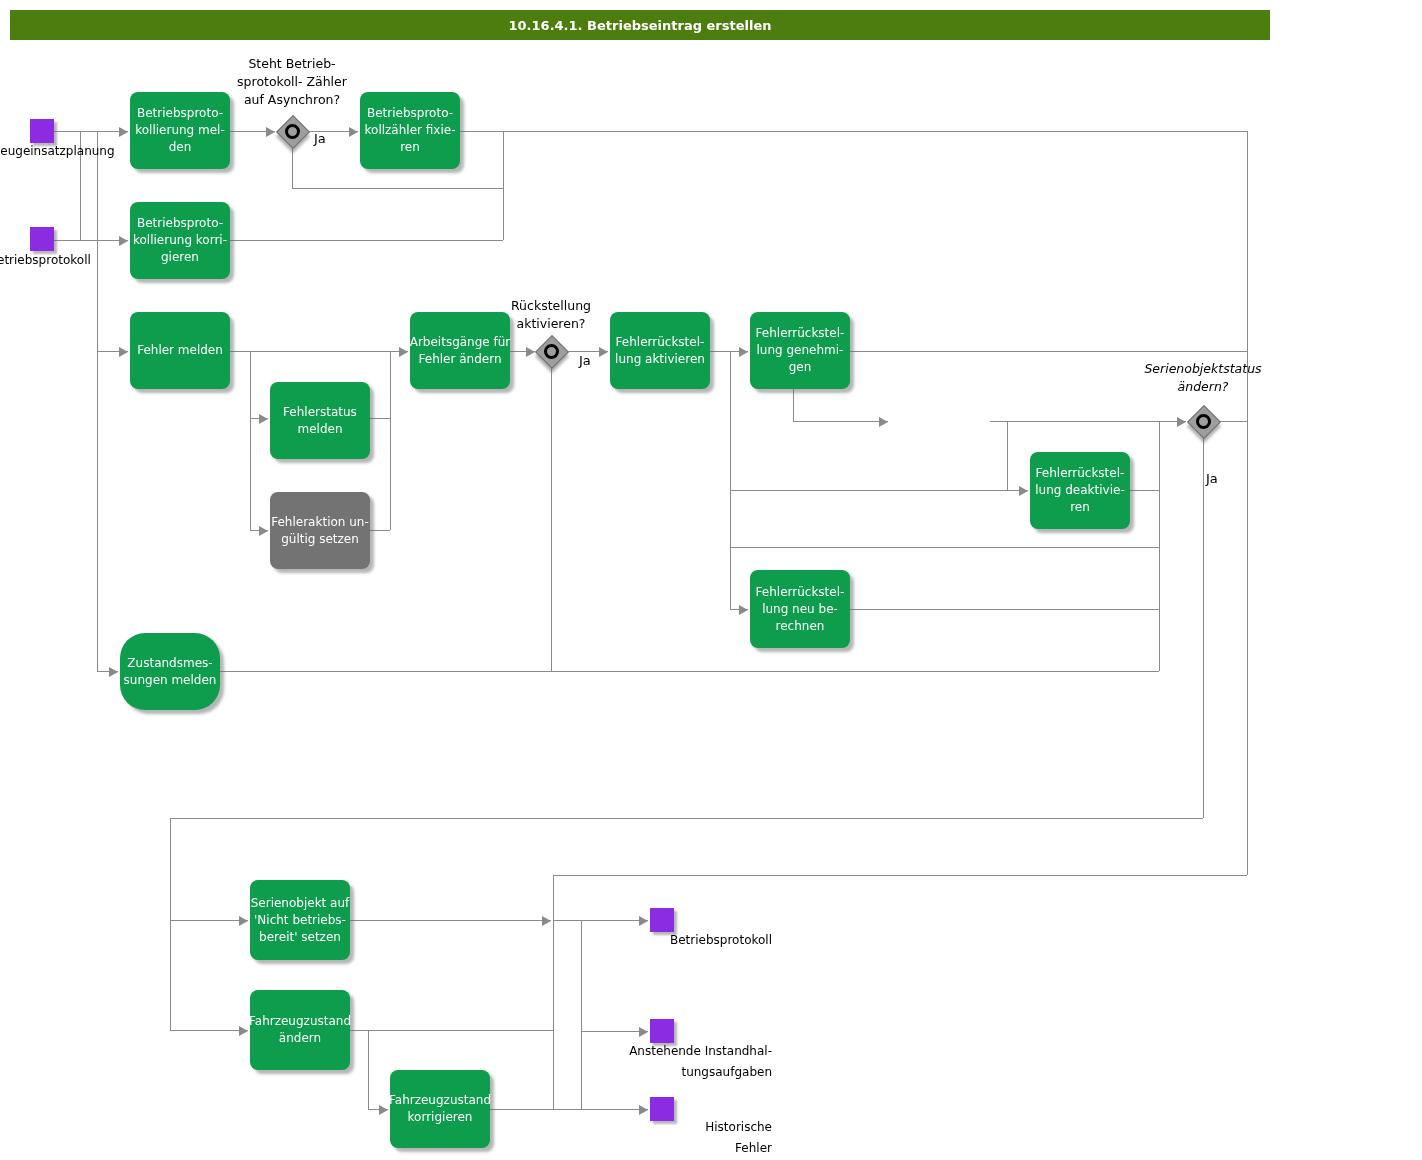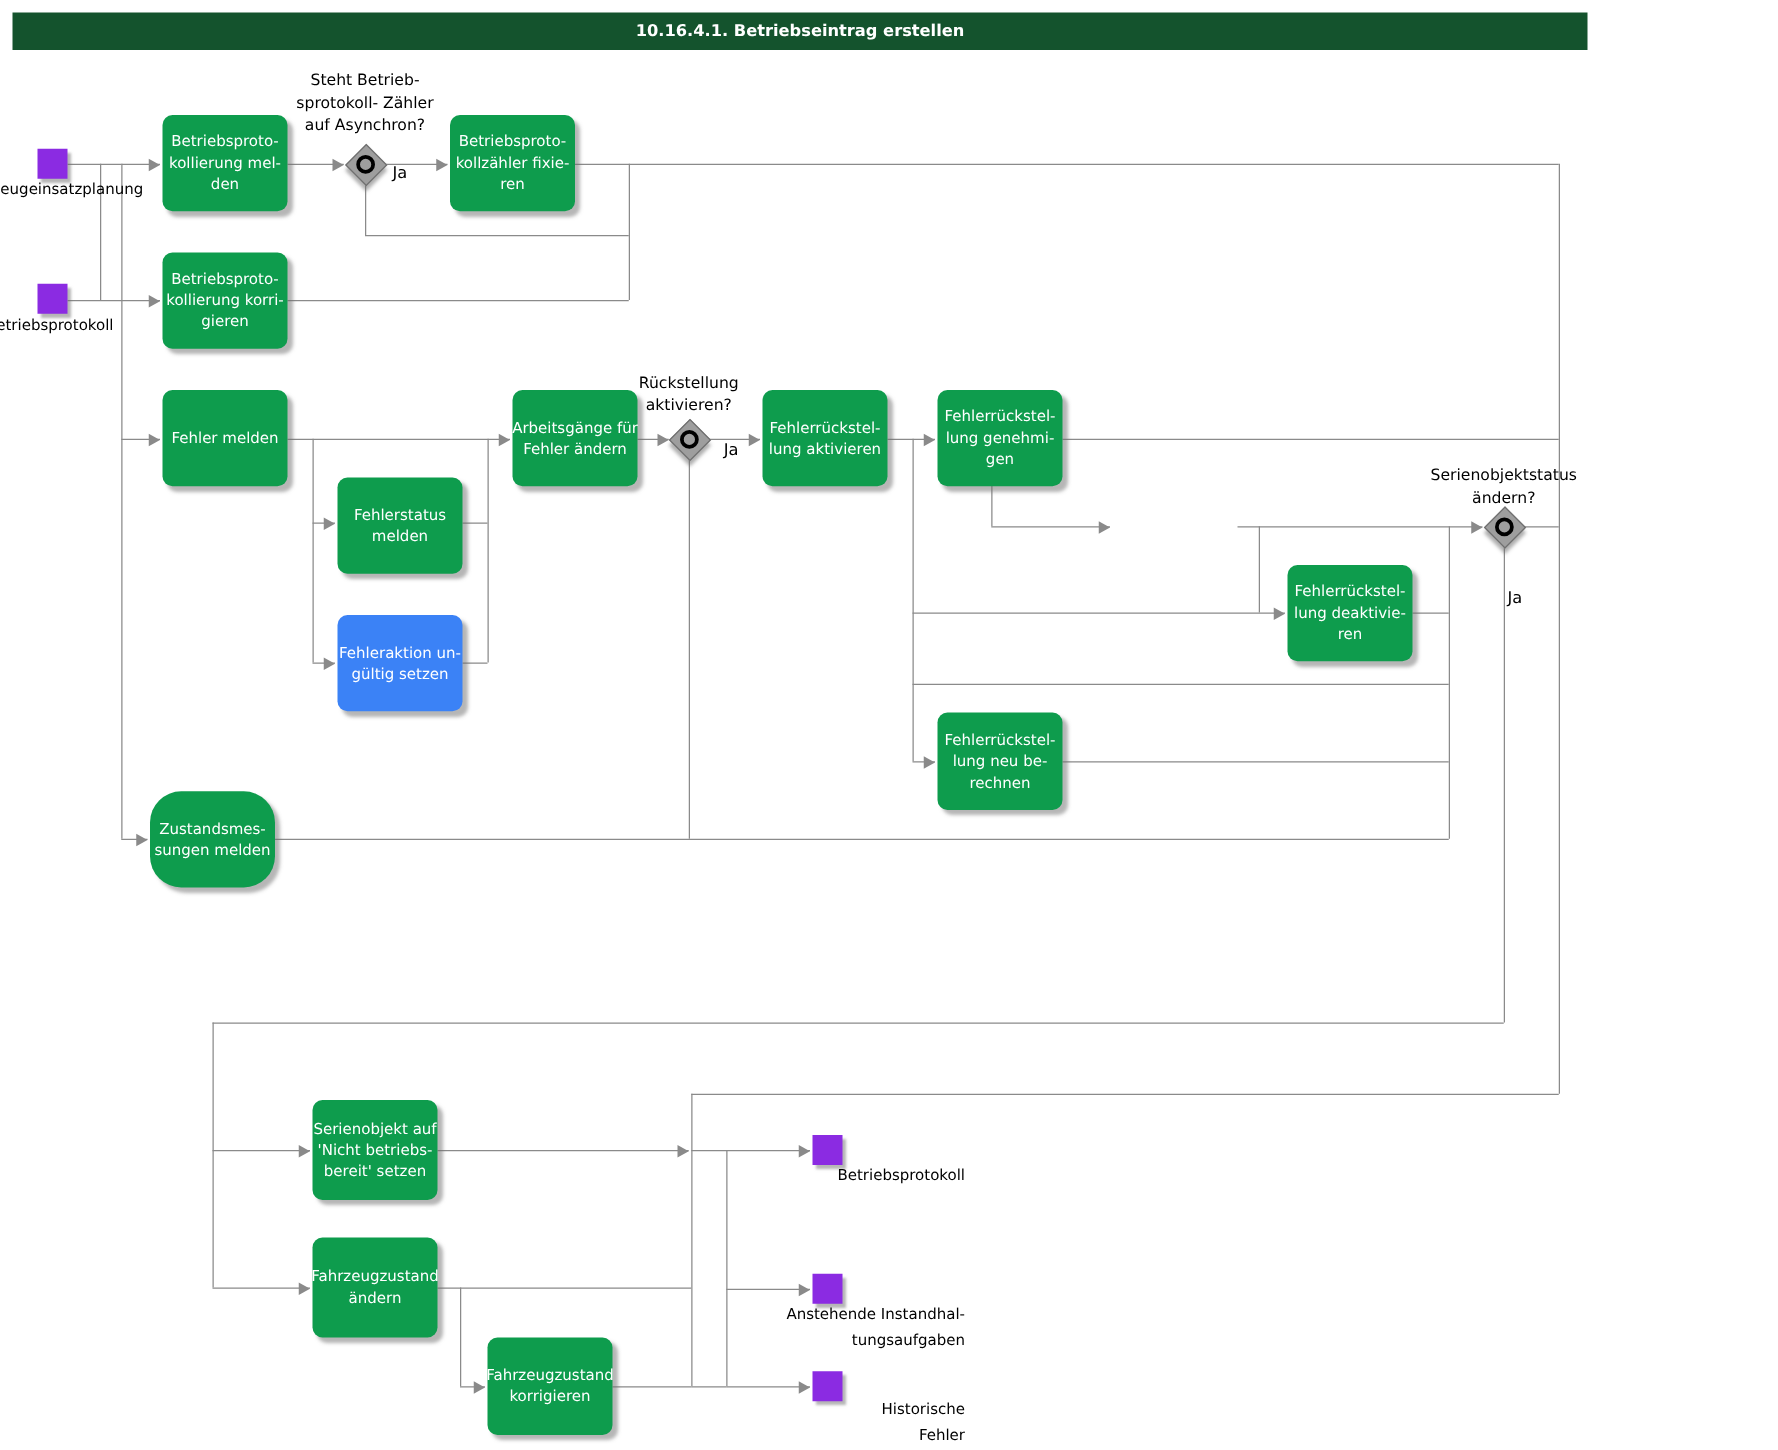--- a/index.html
+++ b/index.html
@@ -44,21 +44,21 @@
   .qlabel{
     position:absolute;color:#000;font-size:12.5px;line-height:18px;
     text-align:center;white-space:pre;z-index:3;width:220px;
   }
   .elabel{position:absolute;color:#000;font-size:13px;z-index:3;margin-top:20px;}
 </style>
 </head>
 <body>
 
 <div id="canvas">
-  <div class="titlebar" style="background: #14532d; justify-content: center;">
+  <div class="titlebar" style="background: #4d7c0f; justify-content: center;">
     <span>10.16.4.1. Betriebseintrag erstellen</span>
   </div>
 <div class="hline" style="left: 54px; top: 131px; width: 43px; background: rgb(138, 138, 138);"></div>
     <div class="hline" style="left: 97px; top: 131px; width: 31px; background: rgb(138, 138, 138);"></div>
     <div class="hline" style="left: 230px; top: 131px; width: 45px; background: rgb(138, 138, 138);"></div>
     <div class="hline" style="left: 307px; top: 131px; width: 51px; background: rgb(138, 138, 138);"></div>
     <div class="hline" style="left: 460px; top: 131px; width: 787px; background: rgb(138, 138, 138);"></div>
     <div class="hline" style="left: 292px; top: 188px; width: 211px; background: rgb(138, 138, 138);"></div>
     <div class="hline" style="left: 54px; top: 240px; width: 26px; background: rgb(138, 138, 138);"></div>
     <div class="hline" style="left: 80px; top: 240px; width: 48px; background: rgb(138, 138, 138);"></div>
@@ -140,21 +140,21 @@
 den</div>
     <div class="task" style="left: 360px; top: 92px; width: 100px; height: 77px; background: rgb(14, 156, 77); color: rgb(255, 255, 255);">Betriebsproto-
 kollzähler fixie-
 ren</div>
     <div class="task" style="left: 130px; top: 202px; width: 100px; height: 77px; background: rgb(14, 156, 77); color: rgb(255, 255, 255);">Betriebsproto-
 kollierung korri-
 gieren</div>
     <div class="task" style="left: 130px; top: 312px; width: 100px; height: 77px; background: rgb(14, 156, 77); color: rgb(255, 255, 255);">Fehler melden</div>
     <div class="task" style="left: 270px; top: 382px; width: 100px; height: 77px; background: rgb(14, 156, 77); color: rgb(255, 255, 255);">Fehlerstatus
 melden</div>
-    <div class="task" style="left: 270px; top: 492px; width: 100px; height: 77px; background: #3b82f6; color: rgb(255, 255, 255);">Fehleraktion un-
+    <div class="task" style="left: 270px; top: 492px; width: 100px; height: 77px; background: #737373; color: rgb(255, 255, 255);">Fehleraktion un-
 gültig setzen</div>
     <div class="task" style="left: 410px; top: 312px; width: 100px; height: 77px; background: rgb(14, 156, 77); color: rgb(255, 255, 255);">Arbeitsgänge für
 Fehler ändern</div>
     <div class="task" style="left: 610px; top: 312px; width: 100px; height: 77px; background: rgb(14, 156, 77); color: rgb(255, 255, 255);">Fehlerrückstel-
 lung aktivieren</div>
     <div class="task" style="left: 750px; top: 312px; width: 100px; height: 77px; background: rgb(14, 156, 77); color: rgb(255, 255, 255);">Fehlerrückstel-
 lung genehmi-
 gen</div>
     <div class="task" style="left: 1030px; top: 452px; width: 100px; height: 77px; background: rgb(14, 156, 77); color: rgb(255, 255, 255);">Fehlerrückstel-
 lung deaktivie-
@@ -175,21 +175,21 @@
     <div class="gw-ring" style="left: 284.5px; top: 123.5px;"></div>
     <div class="qlabel" style="left: 182px; top: 55px;">Steht Betrieb-
 sprotokoll- Zähler
 auf Asynchron?</div>
     <div class="gw" style="left: 540px; top: 340px; background: rgb(158, 158, 158); border: 1px solid rgb(111, 111, 111);"></div>
     <div class="gw-ring" style="left: 543.5px; top: 343.5px;"></div>
     <div class="qlabel" style="left: 441px; top: 297px;">Rückstellung
 aktivieren?</div>
     <div class="gw" style="left: 1192px; top: 410px; background: rgb(158, 158, 158); border: 1px solid rgb(111, 111, 111);"></div>
     <div class="gw-ring" style="left: 1195.5px; top: 413.5px;"></div>
-    <div class="qlabel" style="left: 1093px; top: 371px;">Serienobjektstatus
+    <div class="qlabel" style="left: 1093px; top: 360px; font-style: italic;">Serienobjektstatus
 ändern?</div>
     <div class="elabel" style="left: 314px; top: 111px;">Ja</div>
     <div class="elabel" style="left: 579px; top: 333px;">Ja</div>
     <div class="elabel" style="left: 1206px; top: 451px;">Ja</div>
     <div class="dobj" style="left: 30px; top: 119px; background: rgb(139, 43, 226);"></div>
     <div class="dlabel" style="left: -6px; top: 141px;">zeugeinsatzplanung</div>
     <div class="dobj" style="left: 30px; top: 227px; background: rgb(139, 43, 226);"></div>
     <div class="dlabel" style="left: -3px; top: 250px;">etriebsprotokoll</div>
     <div class="dobj" style="left: 650px; top: 908px; background: rgb(139, 43, 226);"></div>
     <div class="dlabel center" style="left: 552px; top: 930px; width: 220px;">Betriebsprotokoll</div>

